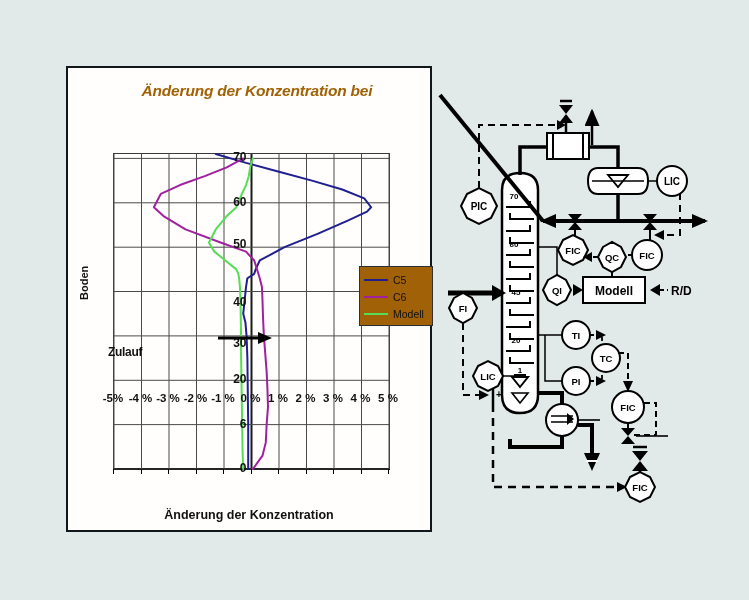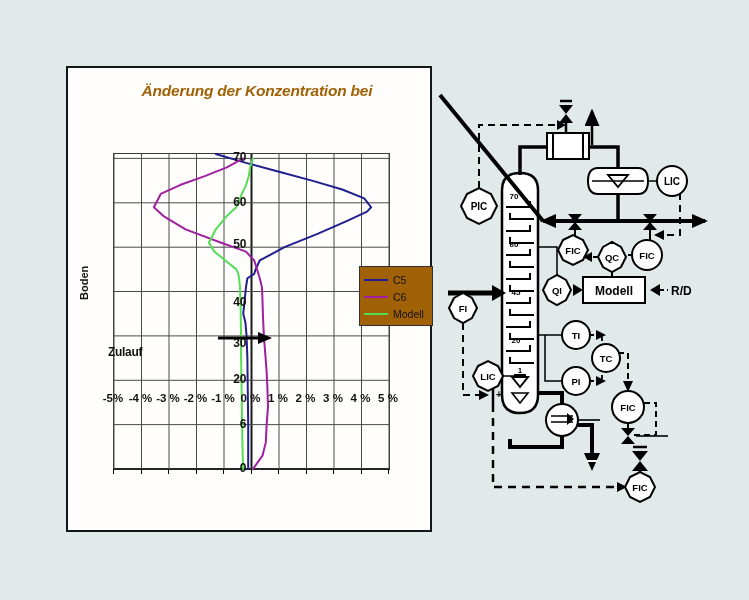--- a/index.html
+++ b/index.html
@@ -151,20 +151,21 @@
       <div class="ylab" style="left:181.5px;top:400.0px;">0</div>
       <div class="ylab" style="left:181.5px;top:355.6px;">6</div>
       <div class="ylab" style="left:181.5px;top:311.3px;">20</div>
       <div class="ylab" style="left:181.5px;top:275px;">30</div>
       <div class="ylab" style="left:181.5px;top:234px;">40</div>
       <div class="ylab" style="left:181.5px;top:176px;">50</div>
       <div class="ylab" style="left:181.5px;top:133.8px;">60</div>
       <div class="ylab" style="left:181.5px;top:89.4px;">70</div>
     </div>
 
+  <div id="xaxis-title">Änderung der Konzentration</div>
 
   <div id="zulauf-label">Zulauf</div>
   <svg id="zulauf-arrow" width="55" height="14">
     <line x1="0" y1="7" x2="42" y2="7" stroke="#000" stroke-width="3"></line>
     <polygon points="40,1 54,7 40,13" fill="#000"></polygon>
   </svg>
 
   <div id="legend">
       <div class="legend-row">
      <span class="legend-swatch" style="border-top-color:#1f1f8f;"></span>

